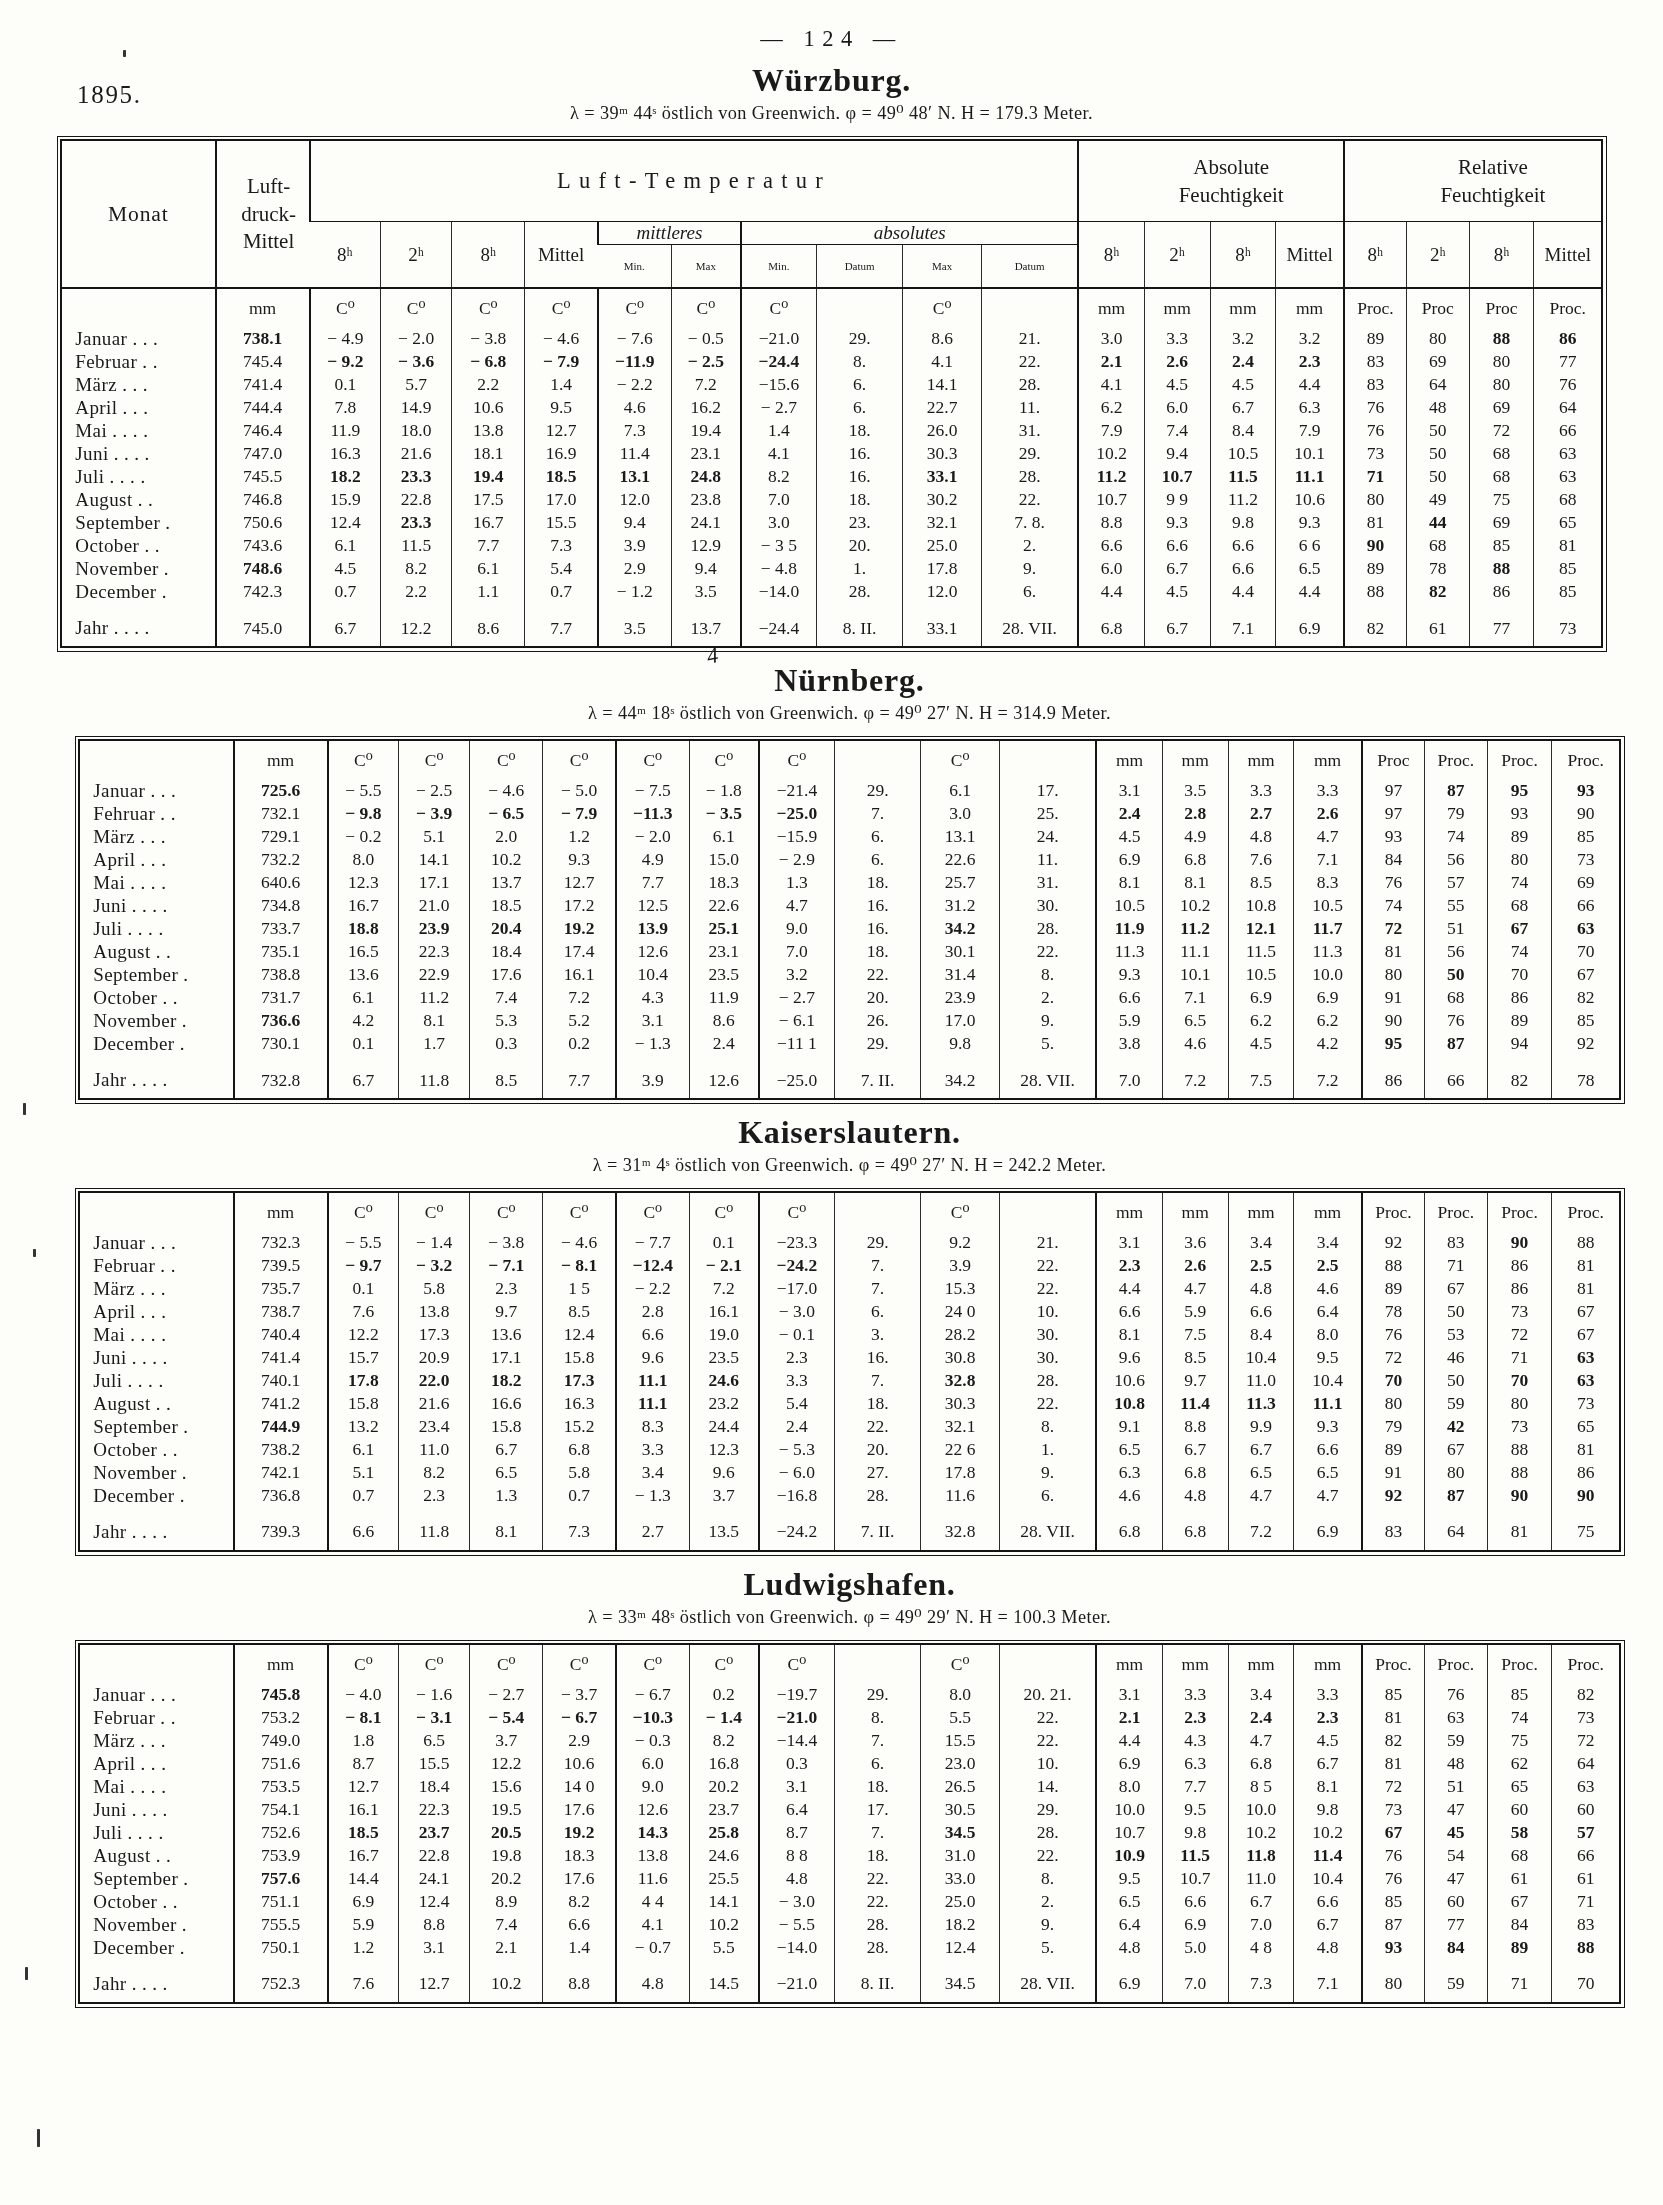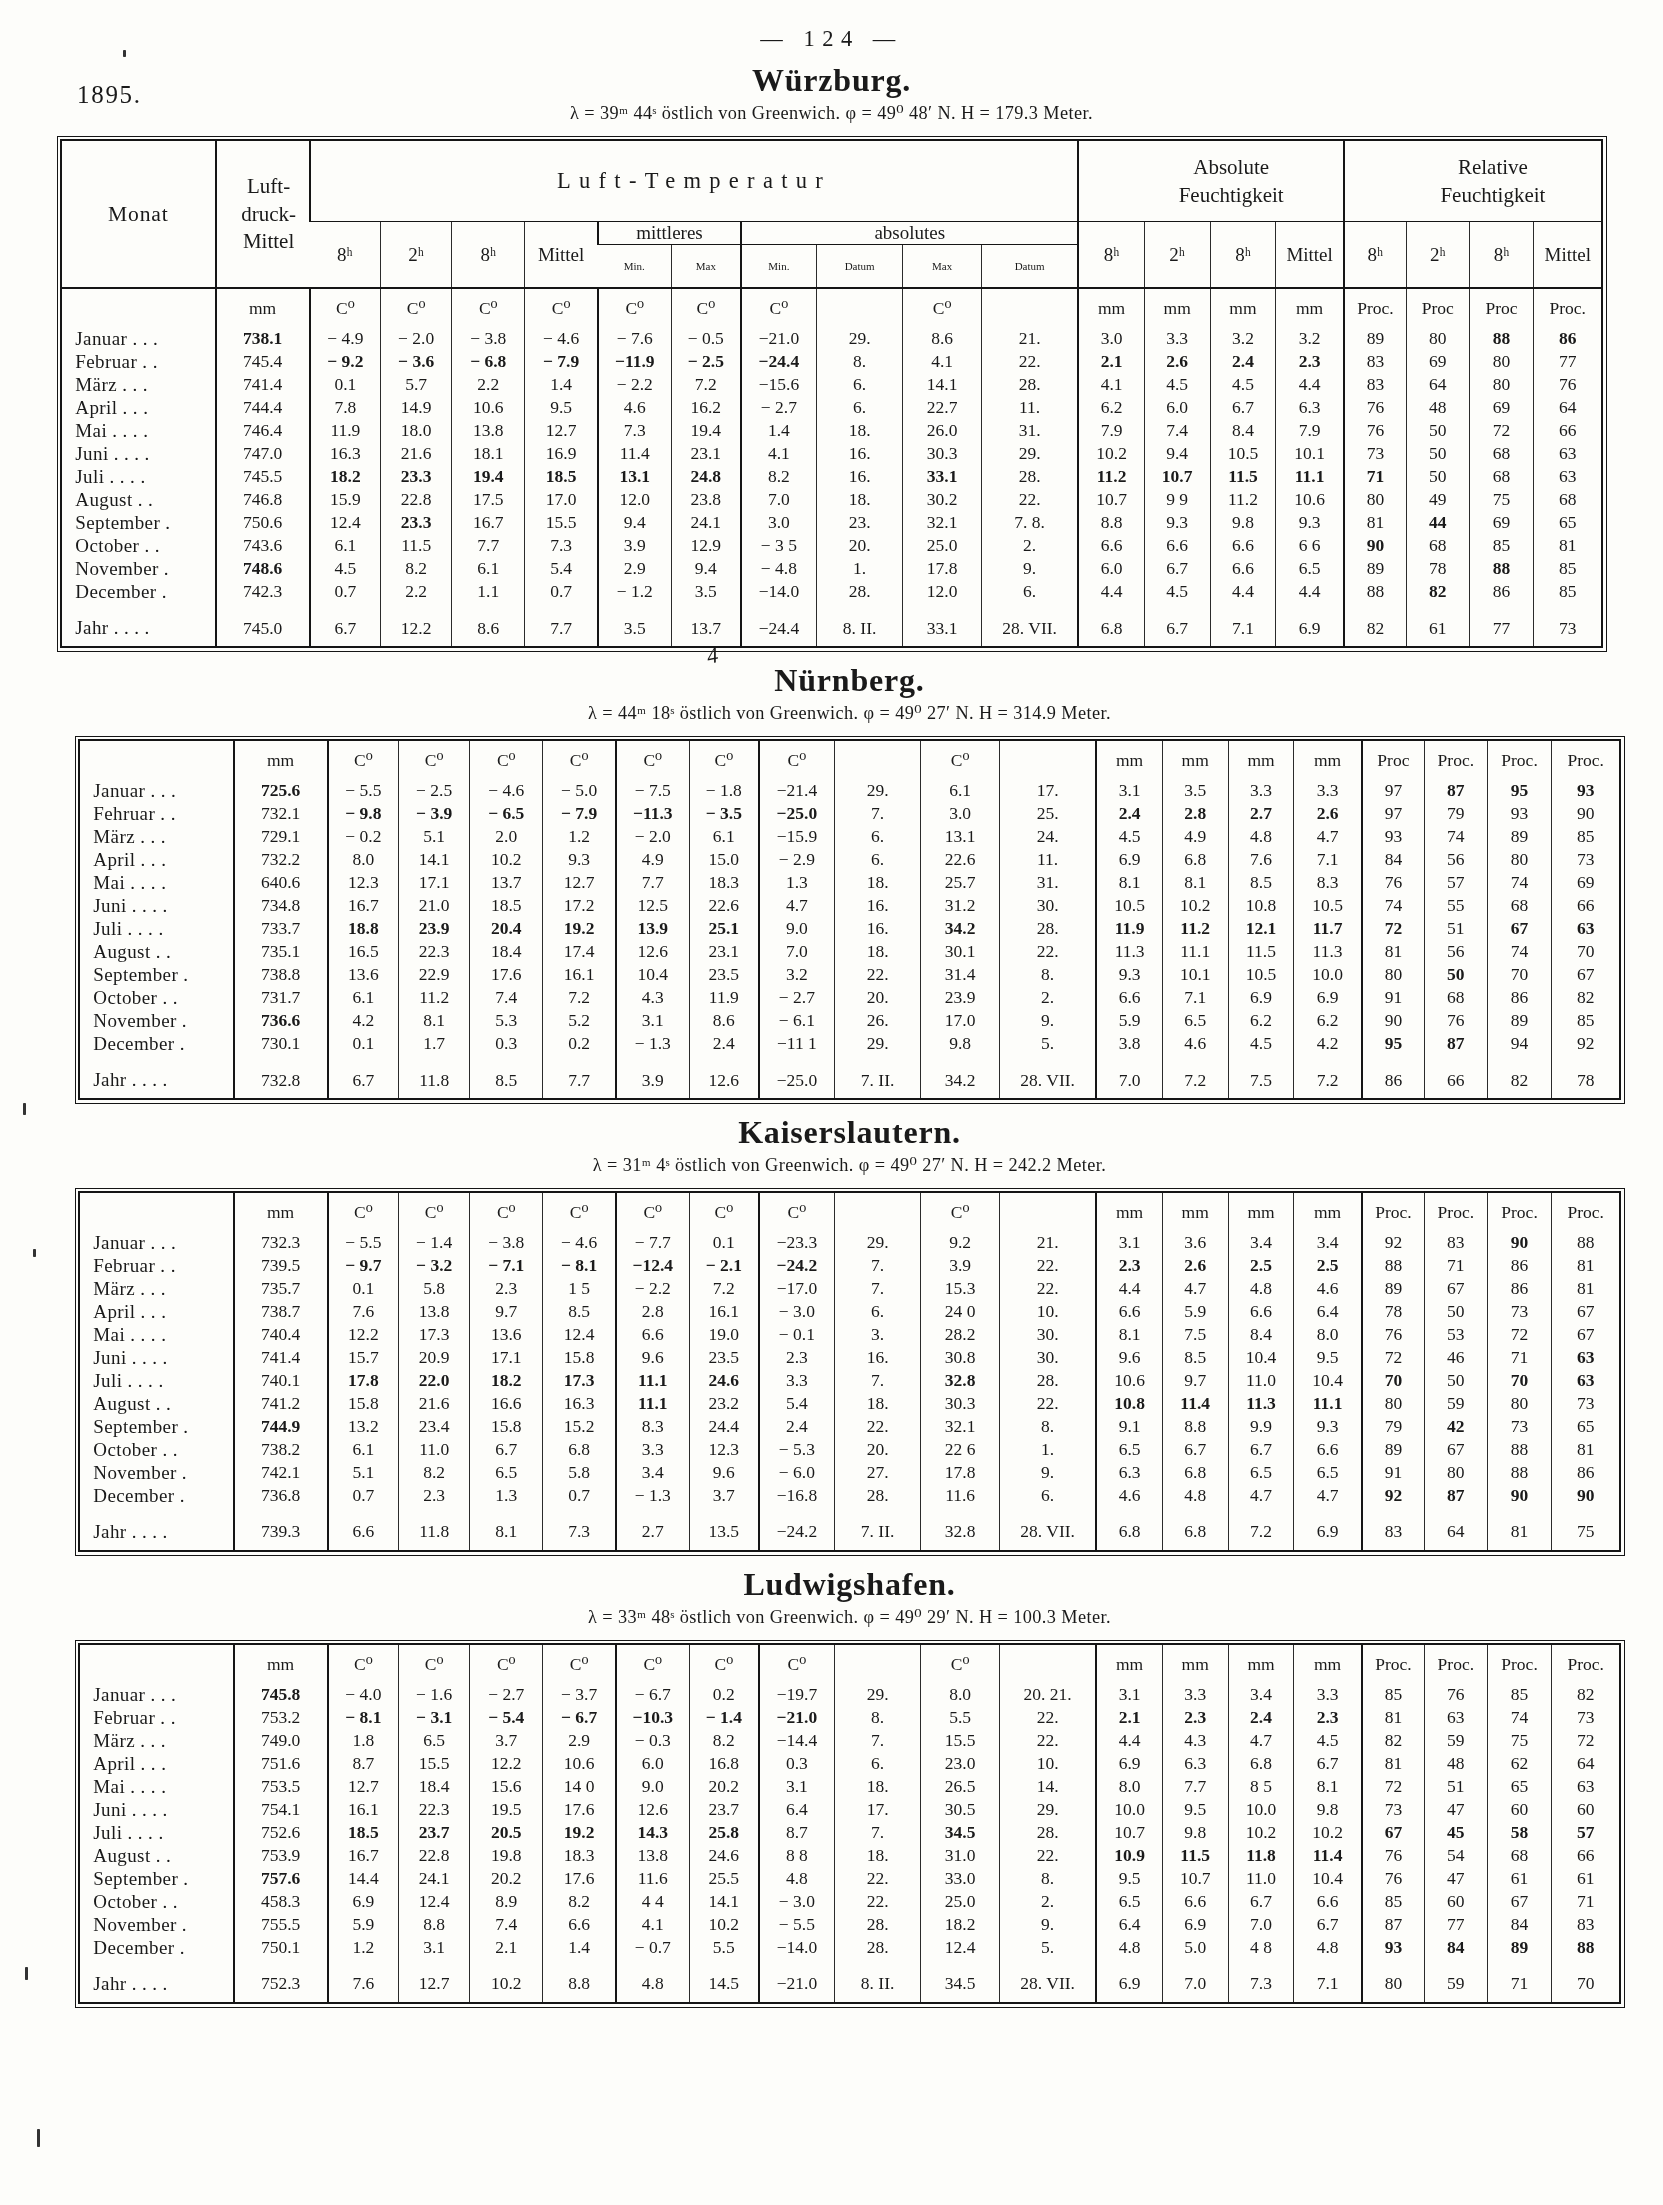--- a/index.html
+++ b/index.html
@@ -52,21 +52,21 @@
     font-size:22.5px;letter-spacing:8.3px;
     border-bottom:1.7px solid #151515;height:80px;
   }
   .feucht-h{
     font-size:21px;line-height:1.35;
     border-bottom:1.7px solid #151515;
     padding-left:40px;
   }
   .feucht-h span{display:block;}
   .time-h{font-size:19px;height:47px;}
-  .mid-h{font-size:19px;border-bottom:1.7px solid #151515;}
+  .mid-h{font-size:19px;border-bottom:1.7px solid #151515;font-style:italic;}
   .mm-h{font-size:11px;height:42px;}
   tbody tr.units td{
     border-top:2.5px solid #151515;
     font-size:17.5px;height:38px;
   }
   tbody td.num{font-size:17.5px;height:23px;}
   tbody td.month{
     text-align:left;padding-left:13.3px;
     font-size:19px;letter-spacing:0.4px;
   }
@@ -1395,21 +1395,21 @@
             <td class="num">10.7</td>
             <td class="num">11.0</td>
             <td class="num">10.4</td>
             <td class="num tl">76</td>
             <td class="num">47</td>
             <td class="num">61</td>
             <td class="num">61</td>
           </tr>
           <tr>
             <td class="month">October . .</td>
-            <td class="num tl">458.3</td>
+            <td class="num tl">751.1</td>
             <td class="num tl">6.9</td>
             <td class="num">12.4</td>
             <td class="num">8.9</td>
             <td class="num">8.2</td>
             <td class="num tl">4 4</td>
             <td class="num">14.1</td>
             <td class="num tl">− 3.0</td>
             <td class="num">22.</td>
             <td class="num">25.0</td>
             <td class="num">2.</td>

